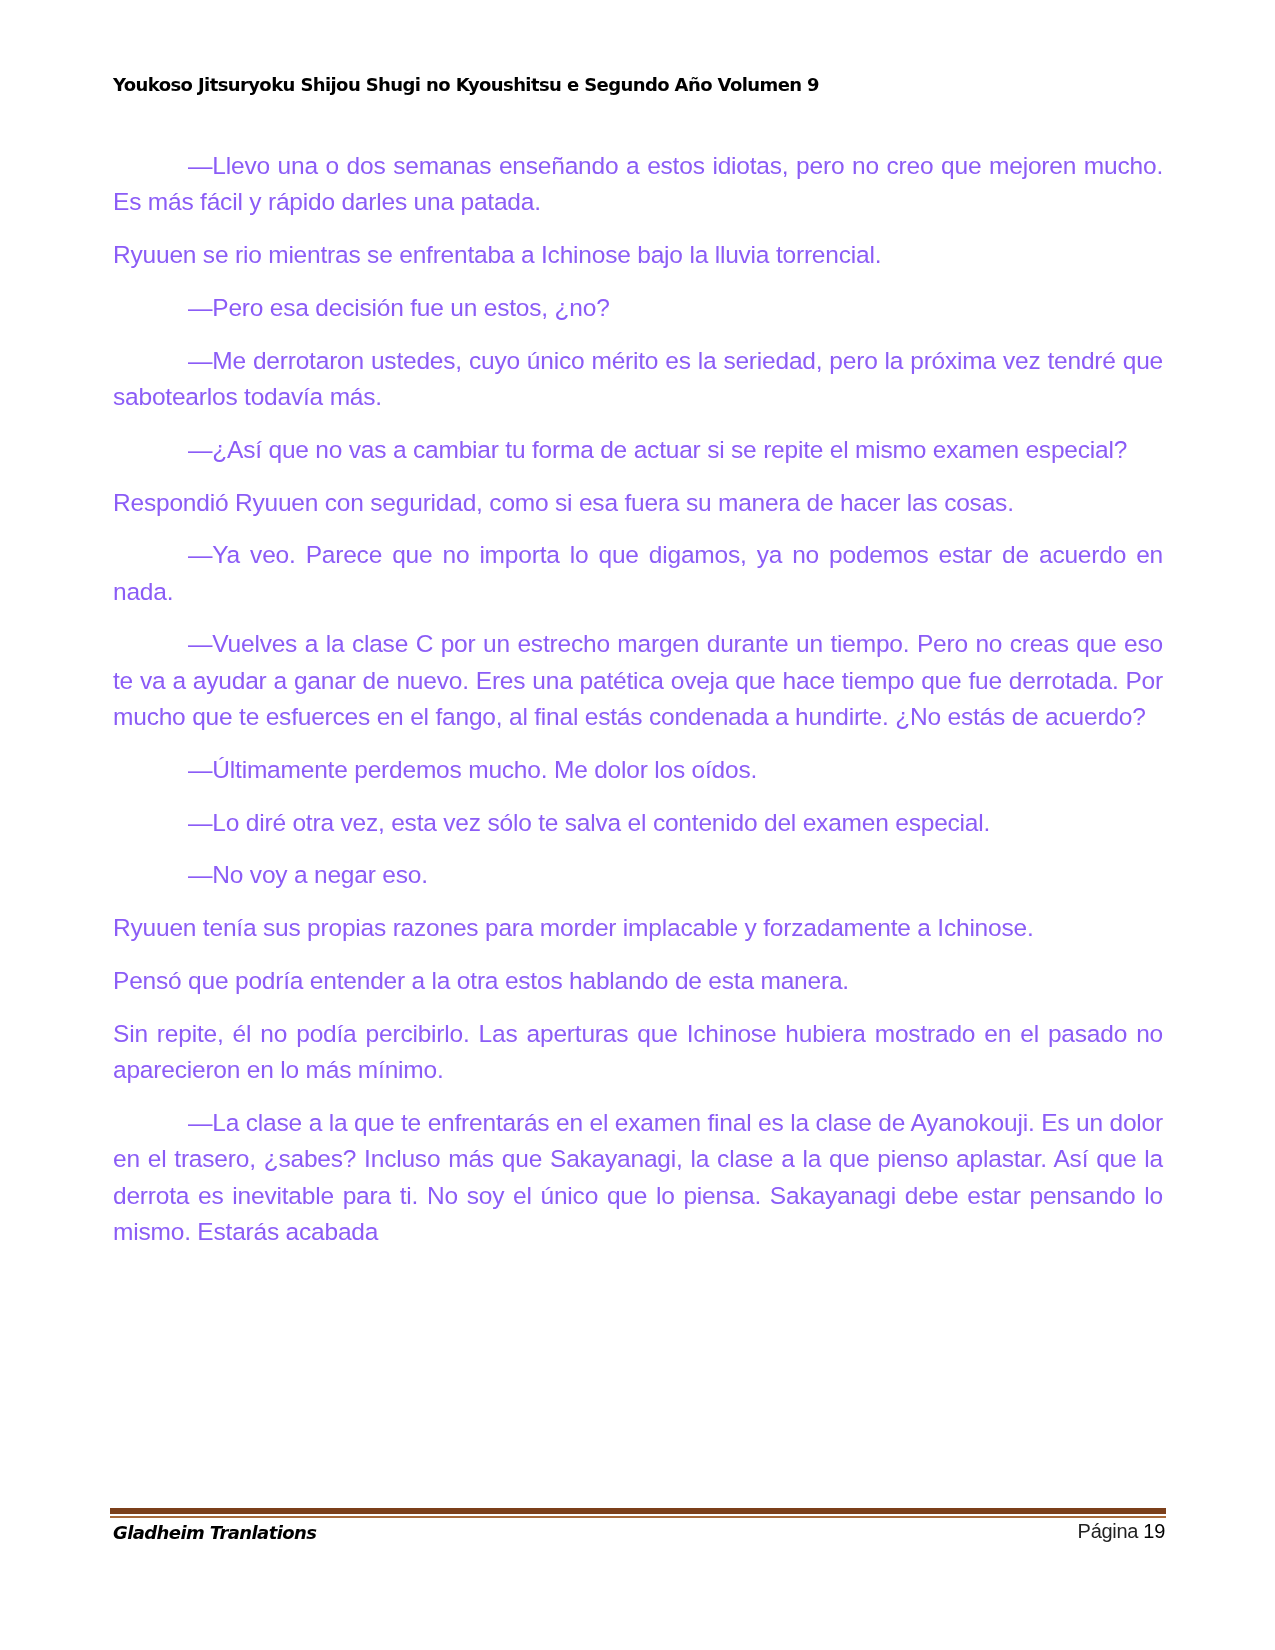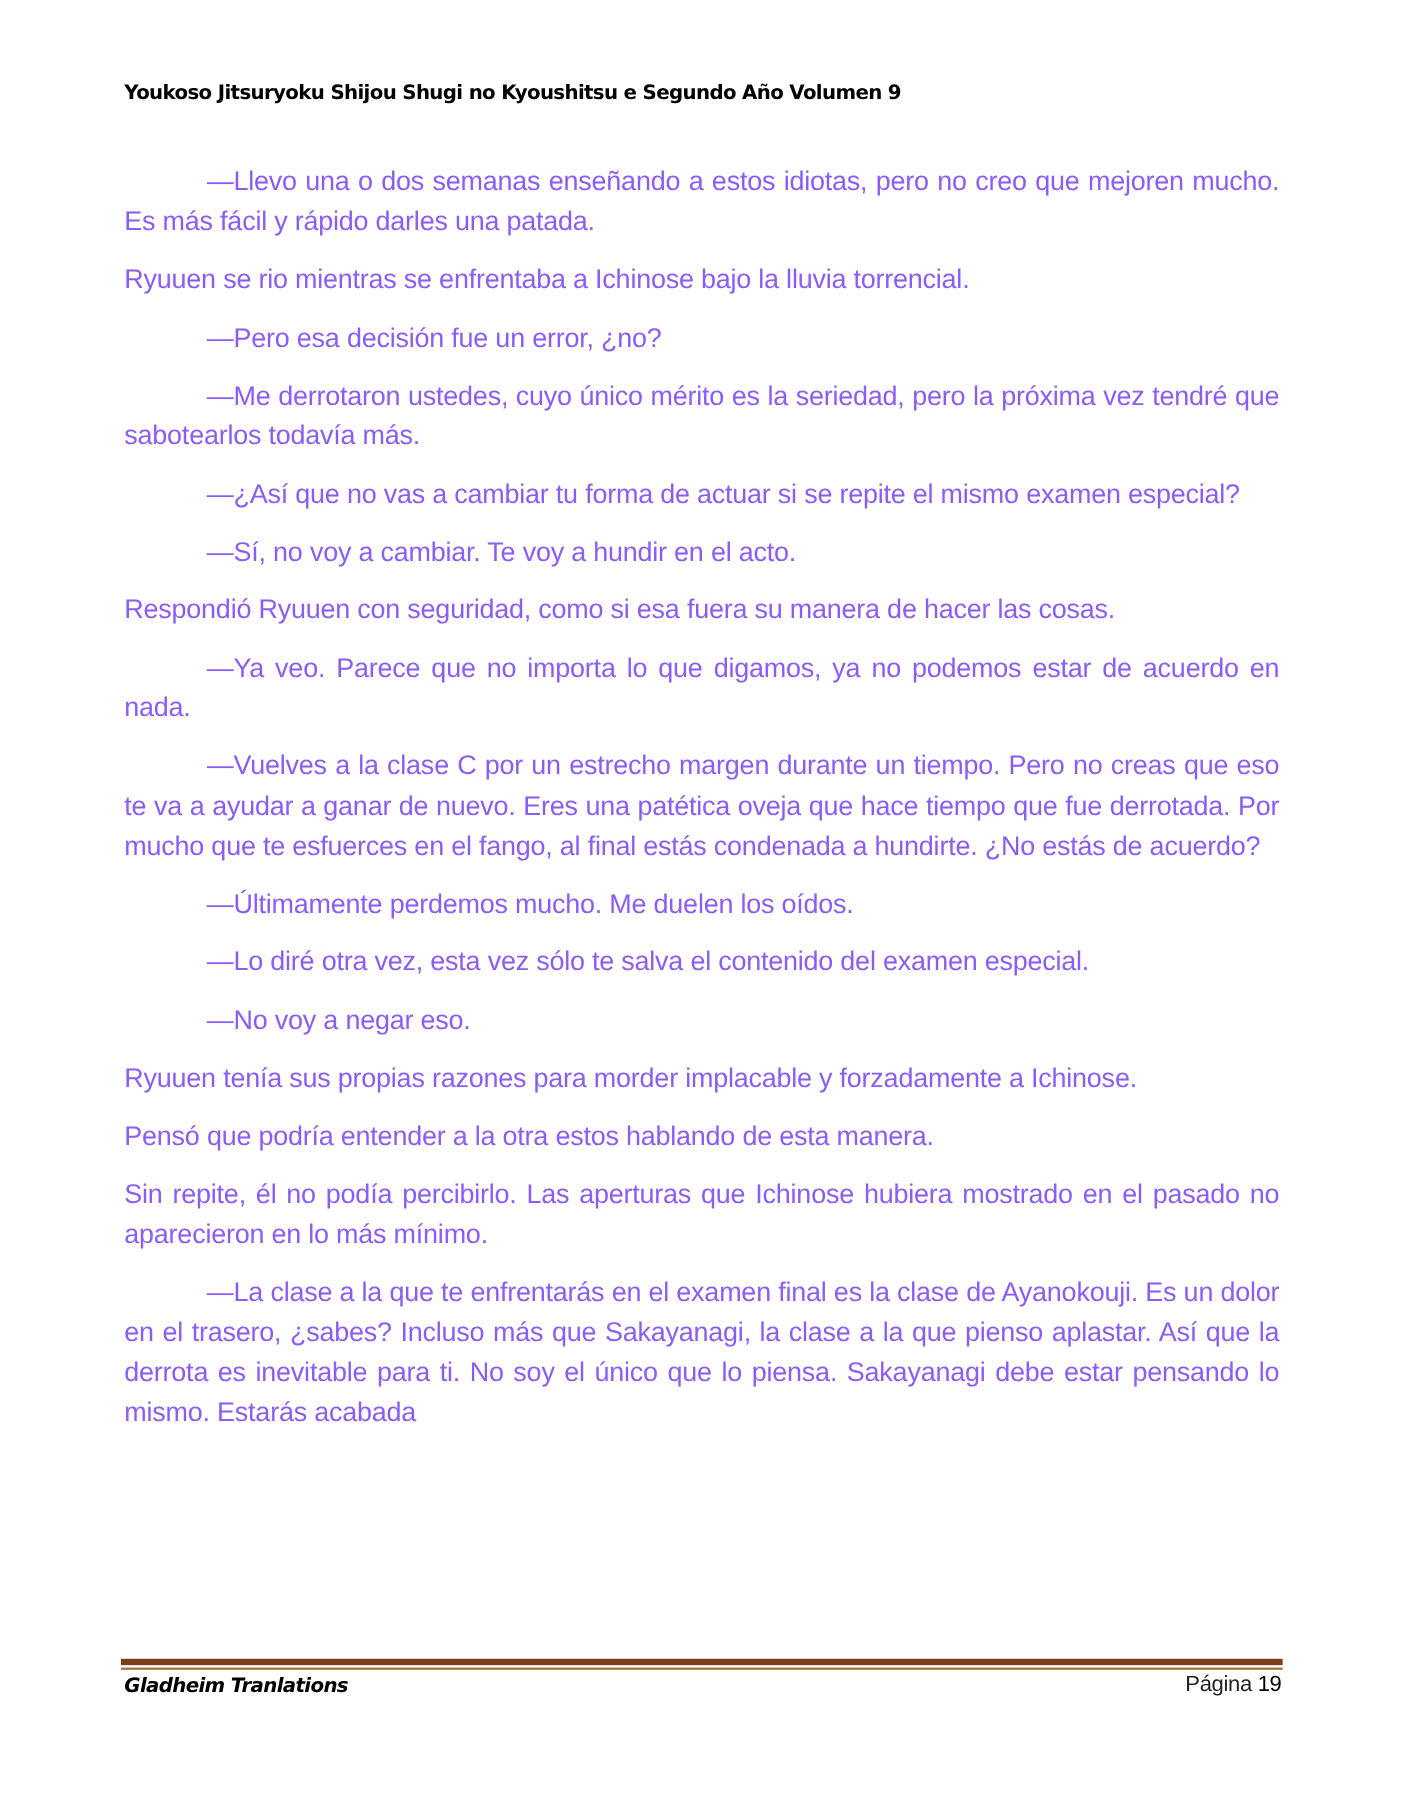--- a/index.html
+++ b/index.html
@@ -39,28 +39,27 @@
   .footer-right .label { color: #222; }
 </style>
 </head>
 <body>
 
 <div class="header">Youkoso Jitsuryoku Shijou Shugi no Kyoushitsu e  Segundo Año Volumen 9</div>
 
 <div class="body-text">
   <p class="para indent">—Llevo una o dos semanas enseñando a estos idiotas, pero no creo que mejoren mucho. Es más fácil y rápido darles una patada.</p>
   <p class="para">Ryuuen se rio mientras se enfrentaba a Ichinose bajo la lluvia torrencial.</p>
-  <p class="para indent">—Pero esa decisión fue un error, ¿no?</p>
+  <p class="para indent">—Pero esa decisión fue un estos, ¿no?</p>
   <p class="para indent">—Me derrotaron ustedes, cuyo único mérito es la seriedad, pero la próxima vez tendré que sabotearlos todavía más.</p>
   <p class="para indent">—¿Así que no vas a cambiar tu forma de actuar si se repite el mismo examen especial?</p>
-  <p class="para indent">—Sí, no voy a cambiar. Te voy a hundir en el acto.</p>
   <p class="para">Respondió Ryuuen con seguridad, como si esa fuera su manera de hacer las cosas.</p>
   <p class="para indent">—Ya veo. Parece que no importa lo que digamos, ya no podemos estar de acuerdo en nada.</p>
   <p class="para indent">—Vuelves a la clase C por un estrecho margen durante un tiempo. Pero no creas que eso te va a ayudar a ganar de nuevo. Eres una patética oveja que hace tiempo que fue derrotada. Por mucho que te esfuerces en el fango, al final estás condenada a hundirte. ¿No estás de acuerdo?</p>
-  <p class="para indent">—Últimamente perdemos mucho. Me duelen los oídos.</p>
+  <p class="para indent">—Últimamente perdemos mucho. Me dolor los oídos.</p>
   <p class="para indent">—Lo diré otra vez, esta vez sólo te salva el contenido del examen especial.</p>
   <p class="para indent">—No voy a negar eso.</p>
   <p class="para">Ryuuen tenía sus propias razones para morder implacable y forzadamente a Ichinose.</p>
   <p class="para">Pensó que podría entender a la otra estos hablando de esta manera.</p>
   <p class="para">Sin repite, él no podía percibirlo. Las aperturas que Ichinose hubiera mostrado en el pasado no aparecieron en lo más mínimo.</p>
   <p class="para indent">—La clase a la que te enfrentarás en el examen final es la clase de Ayanokouji. Es un dolor en el trasero, ¿sabes? Incluso más que Sakayanagi, la clase a la que pienso aplastar. Así que la derrota es inevitable para ti. No soy el único que lo piensa. Sakayanagi debe estar pensando lo mismo. Estarás acabada</p>
 </div>
 
 <div class="footer-rule">
   <div class="thick"></div>

